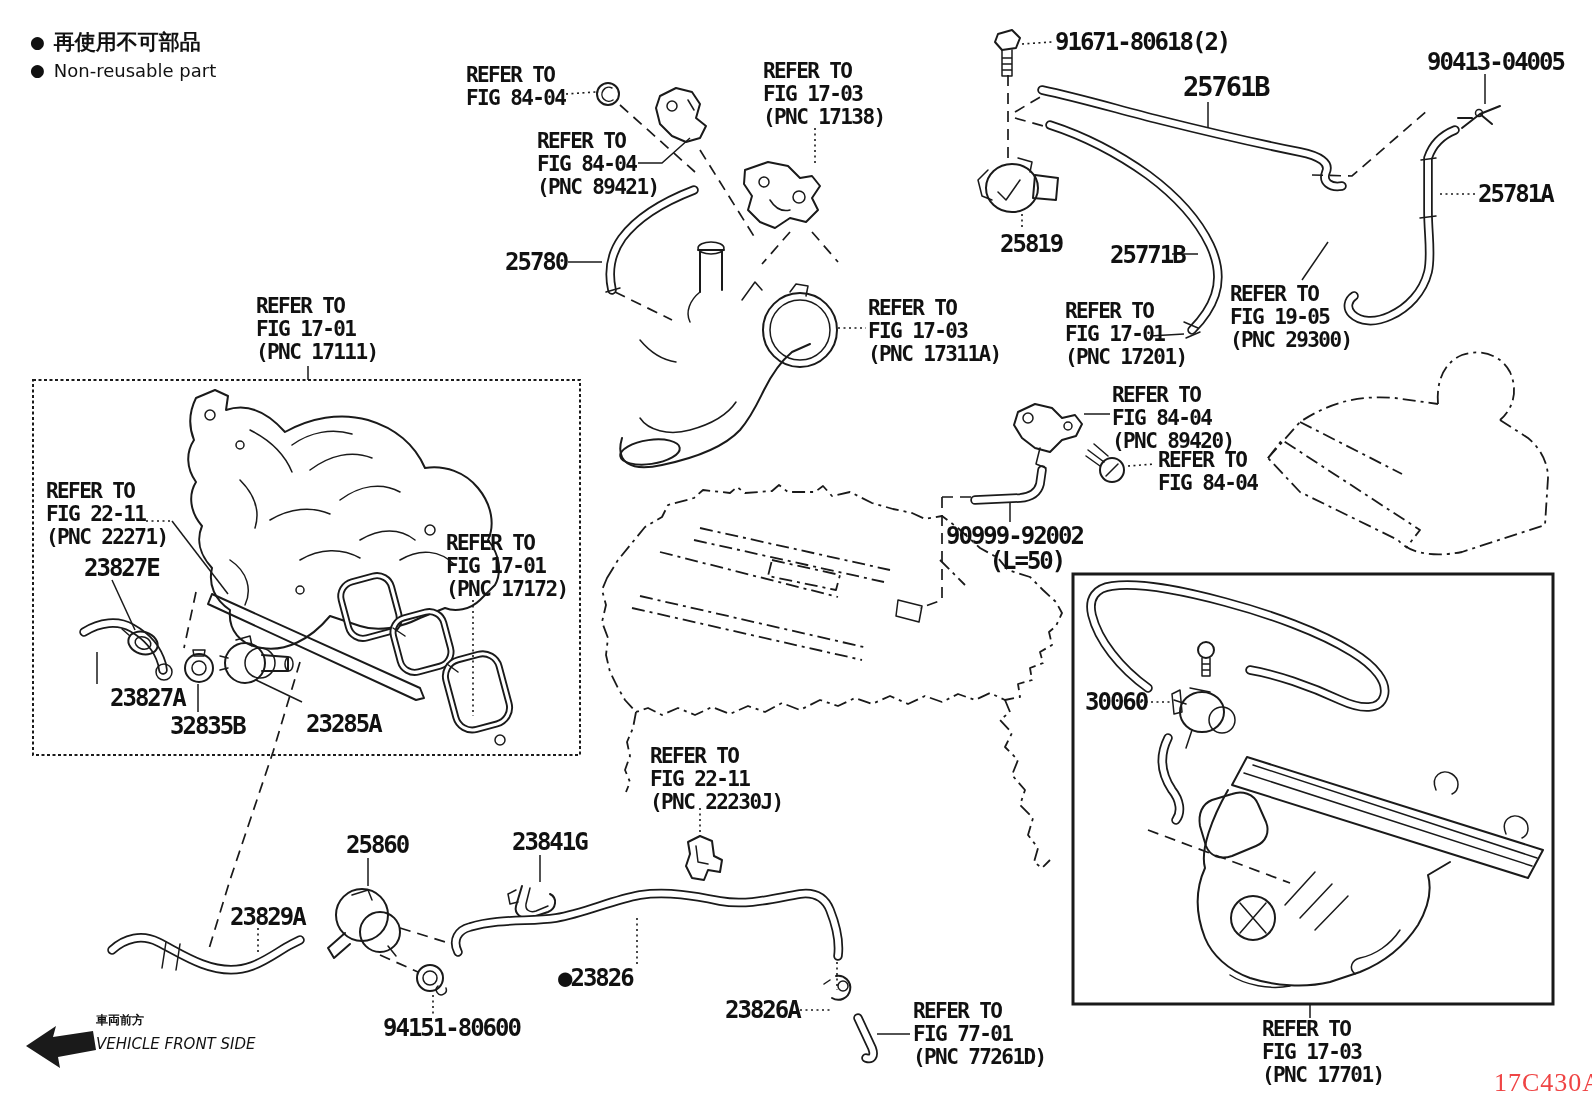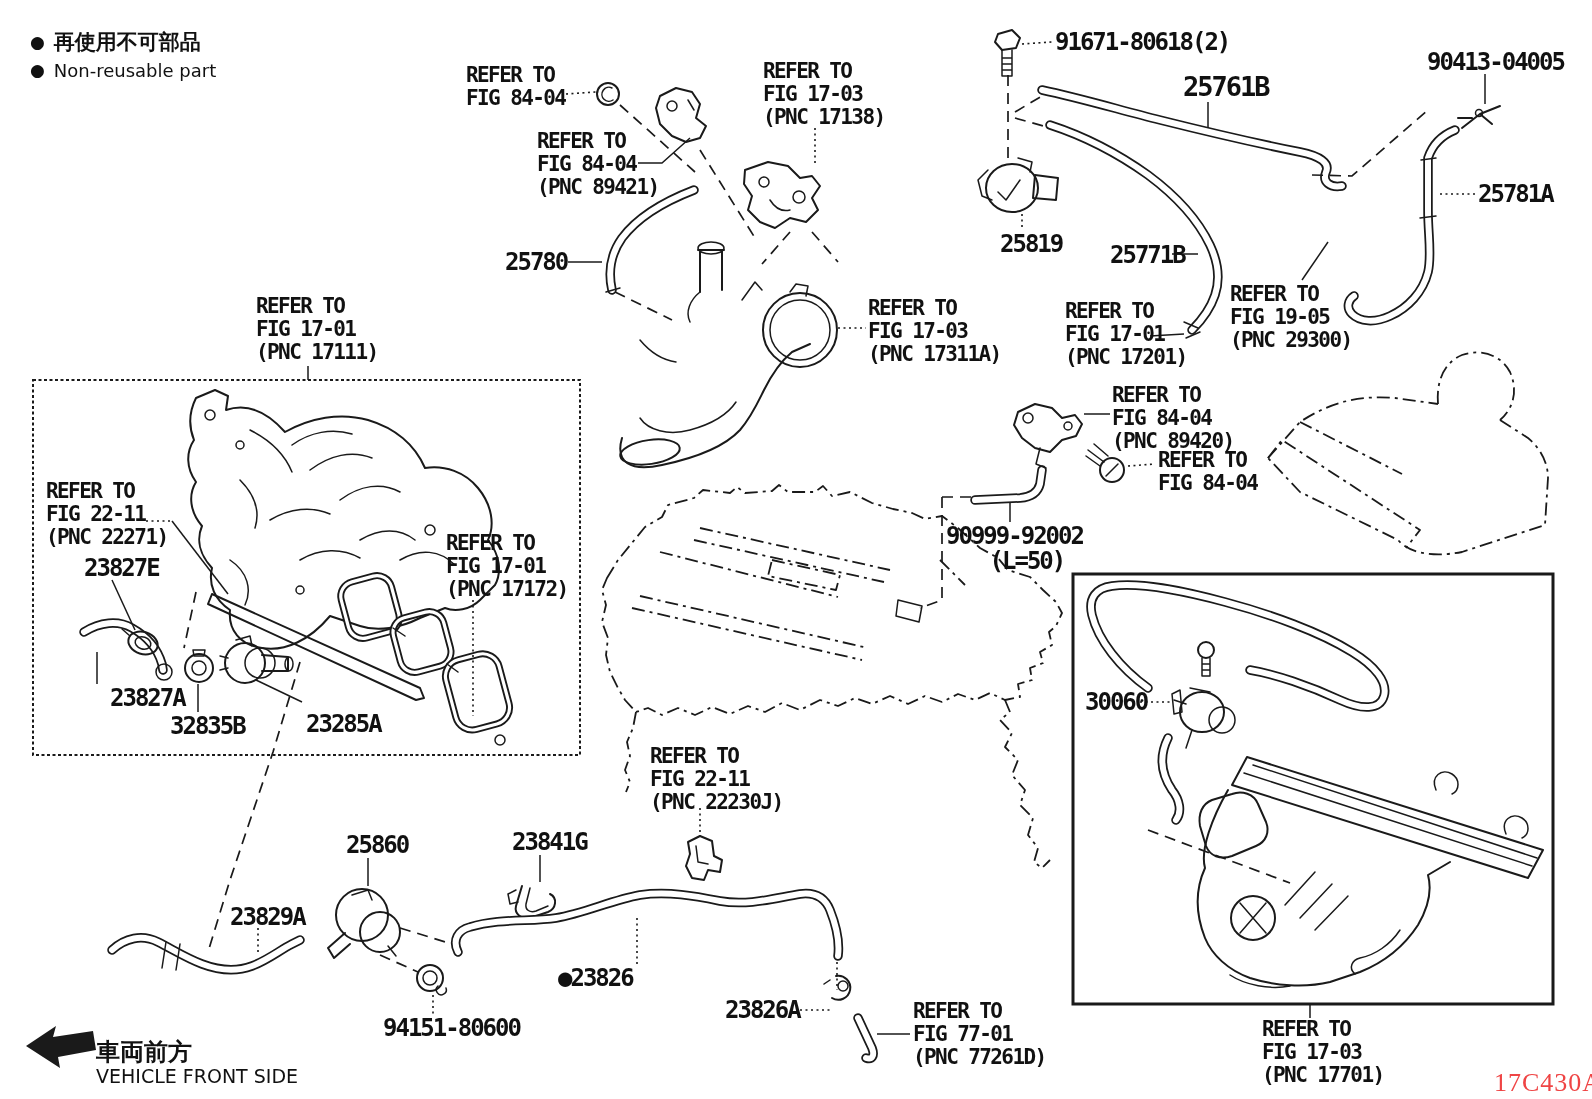--- a/index.html
+++ b/index.html
@@ -25,22 +25,22 @@
         letter-spacing:-2px;line-height:25px;}
   .part.big{font-size:27px;}
   .ref{font-family:"DejaVu Sans Mono",monospace;font-weight:bold;font-size:21px;
        letter-spacing:-1.6px;line-height:23px;}
   #legend{position:absolute;left:30px;top:28px;}
   .leg-row{display:flex;align-items:center;margin-bottom:4px;}
   .leg-bullet{font-size:17px;margin-right:9px;line-height:1;}
   .leg-jp{font-size:21px;font-weight:bold;}
   .leg-en{font-size:18px;}
   #front-note{position:absolute;left:96px;top:1008px;}
-  .front-jp{font-size:24px;font-weight:bold;line-height:24px;margin-top:32px;}
-  .front-en{font-size:19px;line-height:24px;}
+  .front-jp{font-size:12px;font-weight:bold;line-height:24px;}
+  .front-en{font-size:15px;line-height:24px;font-style:italic;}
   #code{position:absolute;left:1494px;top:1068px;font-size:26px;color:#ef4444;letter-spacing:1px;font-family:Liberation Serif, serif;}
 </style>
 </head>
 <body>
 
 <div class="canvas">
 
 <svg width="1592" height="1099" viewBox="0 0 1592 1099">
 
   <rect class="boxL" x="33" y="380" width="547" height="375"></rect>

